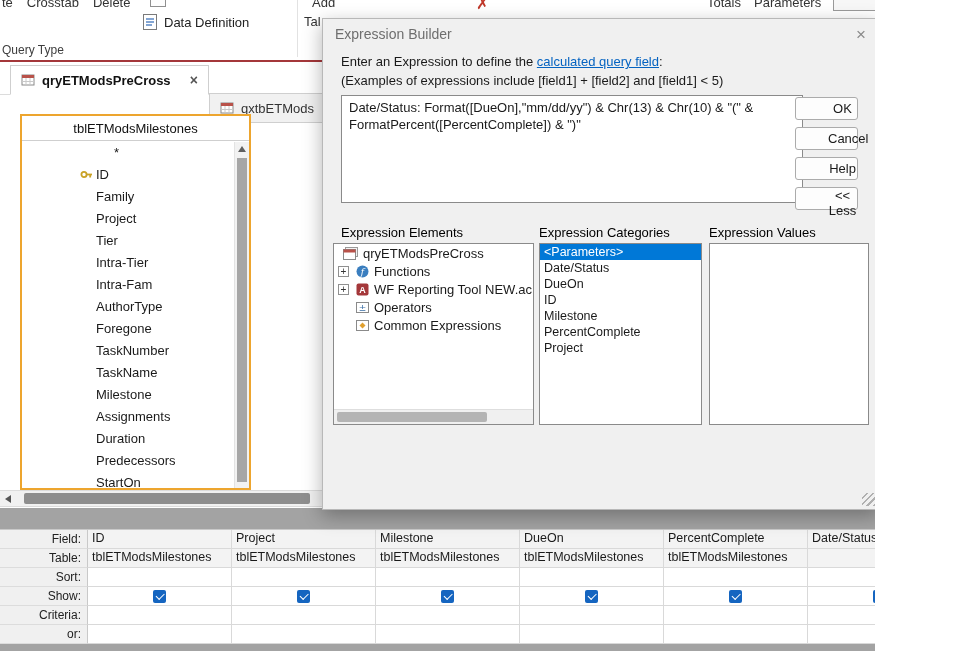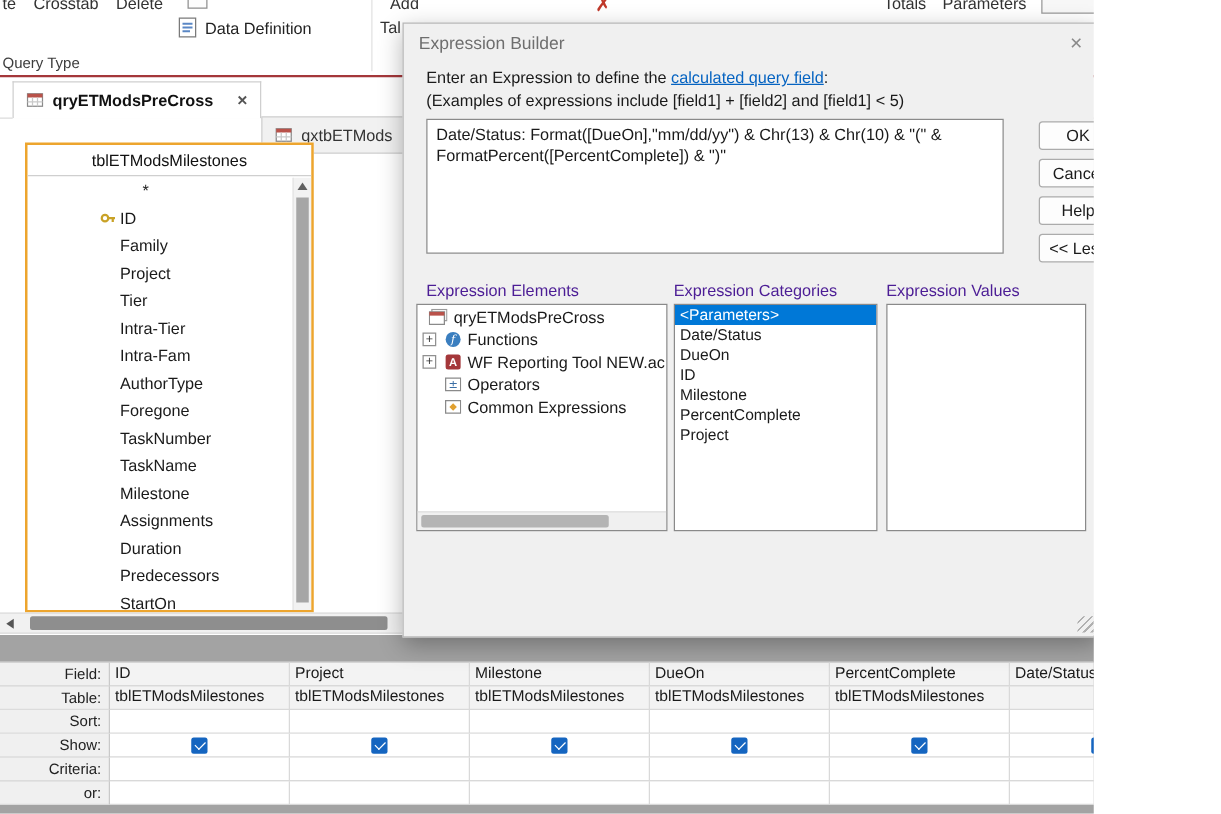--- a/index.html
+++ b/index.html
@@ -67,23 +67,23 @@
 
   
   .dialog{position:absolute;left:322px;top:18px;width:557px;height:492px;background:#f0f0f0;border:1px solid #b8b8b8;box-shadow:0 6px 18px rgba(0,0,0,.3);z-index:50;}
   .dlg-titlebar{position:absolute;left:0;top:0;right:0;height:30px;display:flex;align-items:center;padding:0 12px;}
   .dlg-title{color:#6e6e6e;font-size:14px;}
   .dlg-close{margin-left:auto;color:#8a8a8a;font-size:17px;line-height:1;}
   .dlg-line1{position:absolute;left:18px;top:35px;font-size:13px;}
   .dlg-line1 .lnk{color:var(--link);text-decoration:underline;}
   .dlg-line2{position:absolute;left:18px;top:54px;font-size:13px;}
   .expr-box{position:absolute;left:18px;top:76px;width:462px;height:108px;background:#fff;border:1px solid #8a8a8a;padding:3px 7px;font-size:13px;line-height:17px;overflow:hidden;word-break:break-word;}
-  .dlg-btn{position:absolute;left:508px;width:63px;height:23px;background:#fdfdfd;border:1px solid #ababab;border-radius:3px;font-size:13px;font-family:inherit;color:#1a1a1a;}
+  .dlg-btn{position:absolute;left:472px;width:63px;height:23px;background:#fdfdfd;border:1px solid #ababab;border-radius:3px;font-size:13px;font-family:inherit;color:#1a1a1a;padding-left:32px;}
   .btn-ok{top:78px;}.btn-cancel{top:108px;}.btn-help{top:138px;}.btn-less{top:168px;}
-  .sec-label{position:absolute;top:206px;font-size:13px;color:#4c1d95;}
+  .sec-label{position:absolute;top:206px;font-size:13px;color:#000000;}
   .lbl-elems{left:18px;}.lbl-cats{left:216px;}.lbl-vals{left:386px;}
   .panel{position:absolute;top:224px;height:182px;background:#fff;border:1px solid #8a8a8a;overflow:hidden;}
   .pnl-elems{left:10px;width:201px;}
   .pnl-cats{left:216px;width:163px;}
   .pnl-vals{left:386px;width:160px;}
   .tree-row{display:flex;align-items:center;height:18px;padding-left:9px;gap:5px;font-size:13px;white-space:nowrap;position:relative;}
   .tree-row.indent{padding-left:22px;}
   .expander{position:absolute;left:4px;top:4px;width:11px;height:11px;border:1px solid #909090;background:#fff;font-size:10px;line-height:9px;text-align:center;color:#333;}
   .expander::before{content:"+";}
   .tree-hscroll{position:absolute;left:0;right:0;bottom:0;height:15px;background:#f0f0f0;border-top:1px solid #dedede;}

